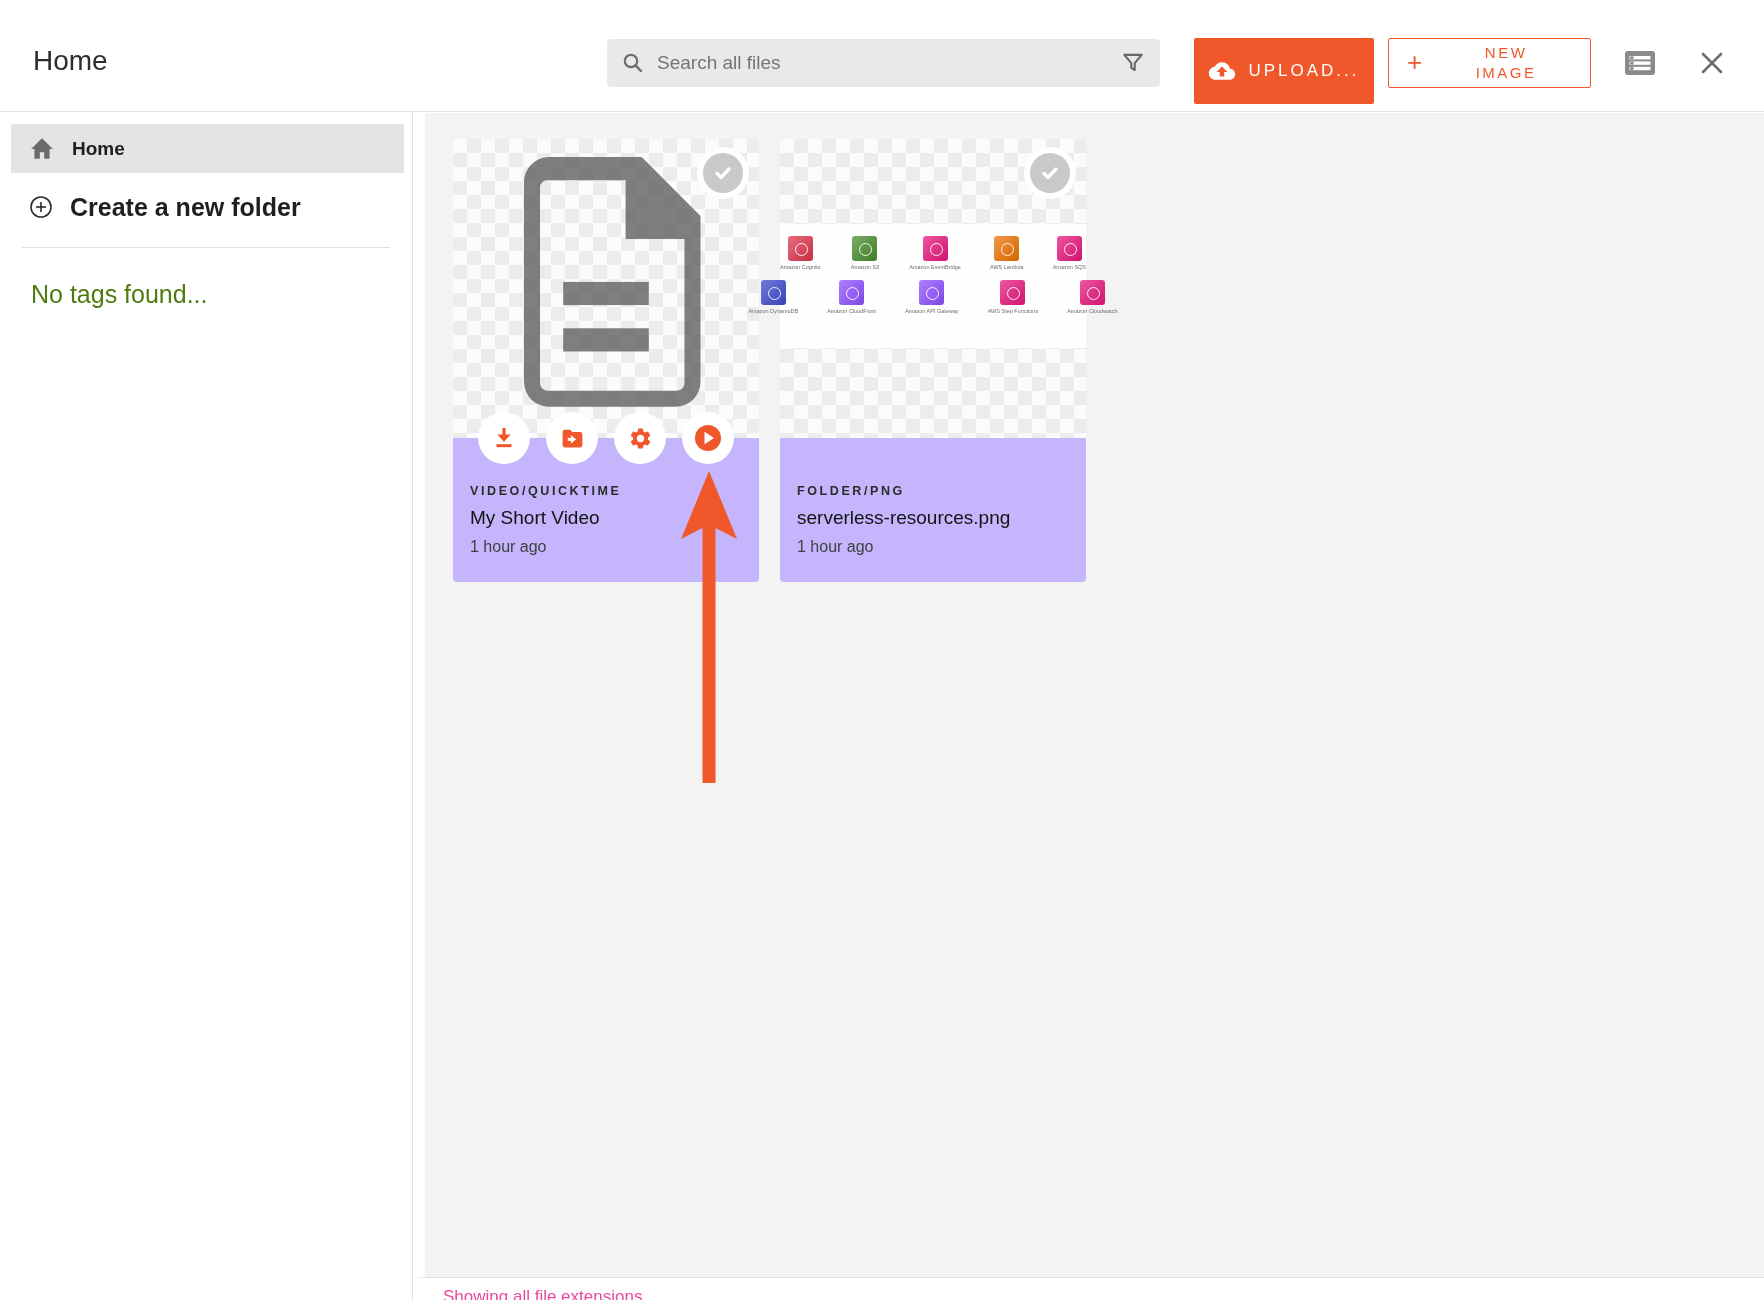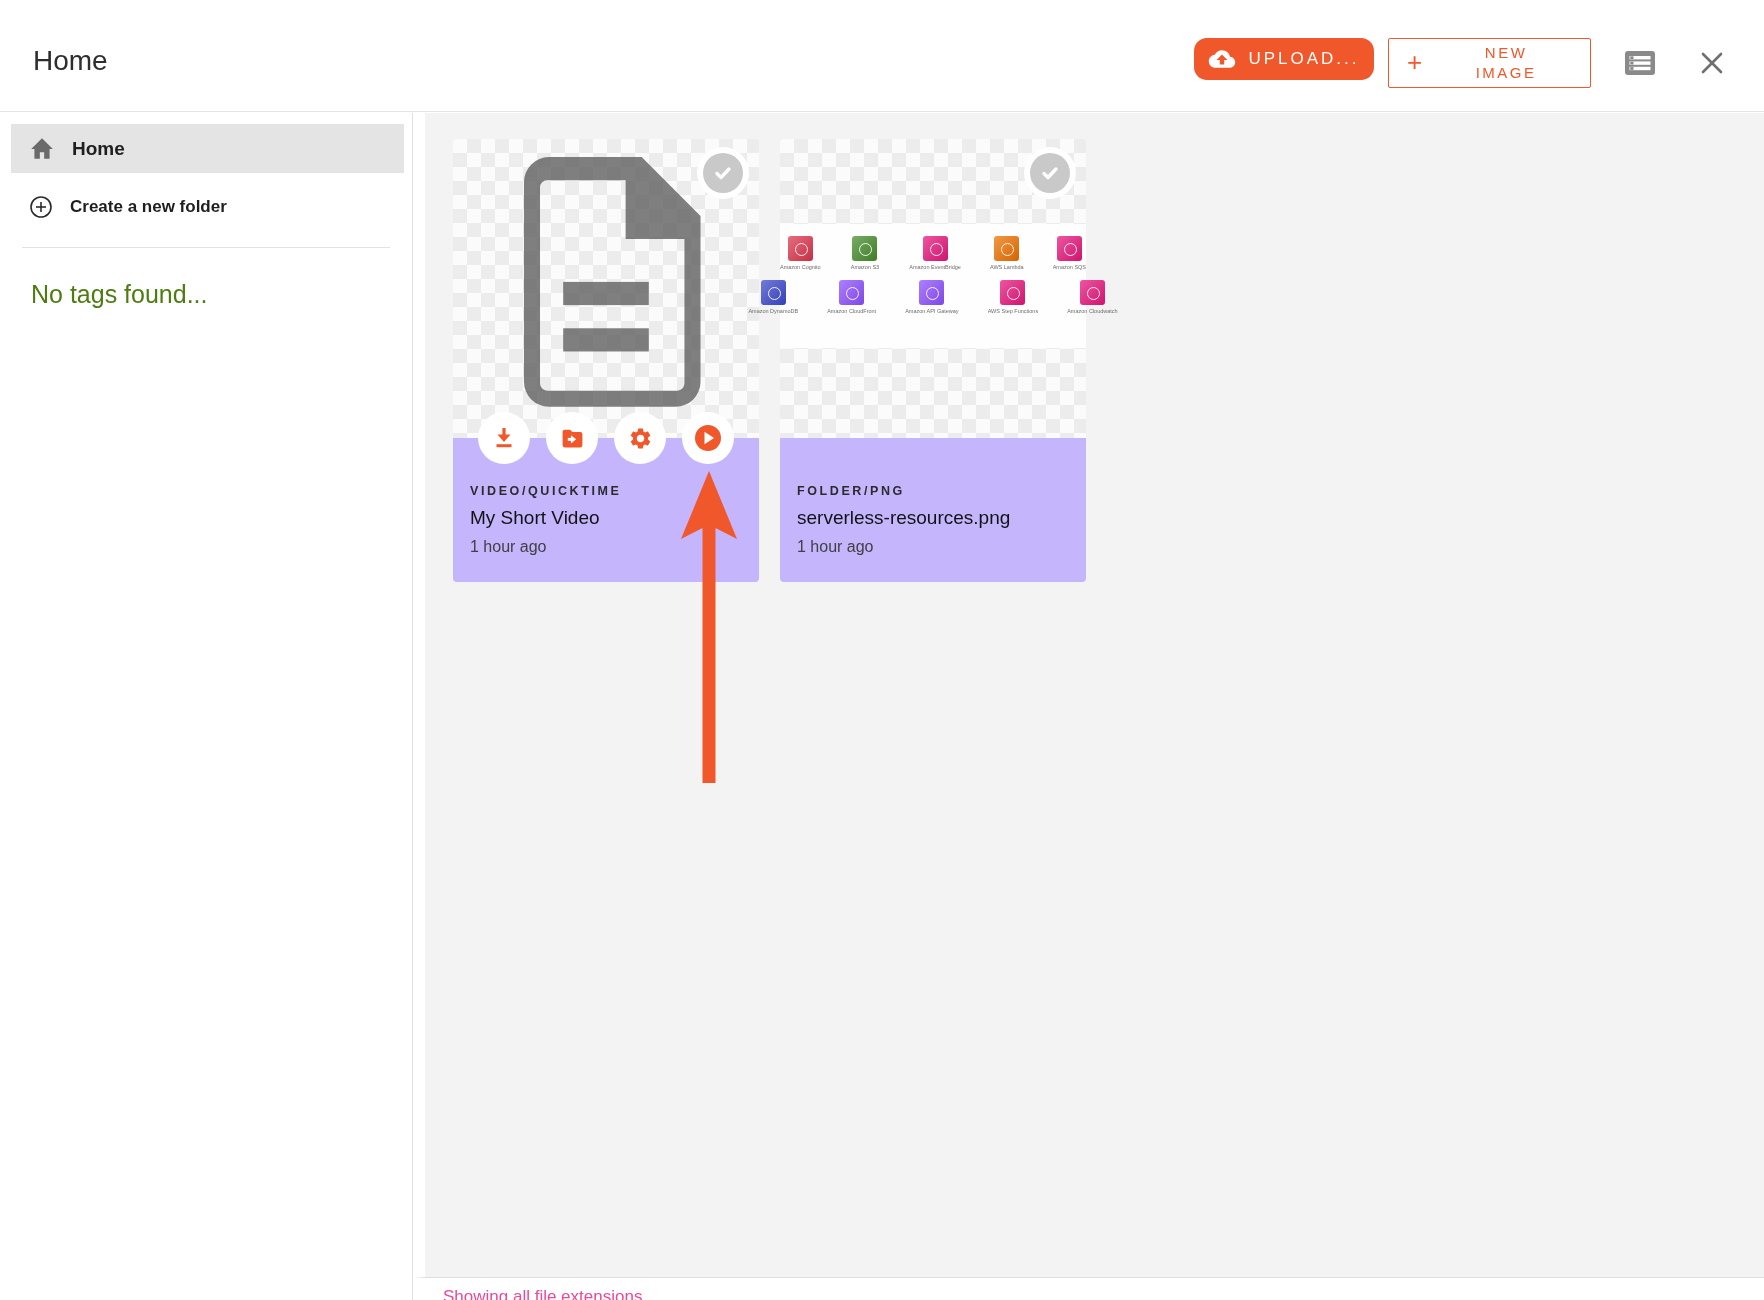--- a/index.html
+++ b/index.html
@@ -9,22 +9,22 @@
 
   
   .header { position:absolute; top:0; left:0; width:1764px; height:97px;
             background:#fff; border-bottom:1px solid #e4e4e4; z-index:5; }
   .page-title { position:absolute; left:33px; top:30px; font-size:28px; color:#2e2e2e; font-weight:400; }
   .searchbar { position:absolute; left:607px; top:24px; width:553px; height:48px;
                background:#e9e9e9; border-radius:4px; display:flex; align-items:center; padding:0 14px; }
   .searchbar input { flex:1; border:none; outline:none; background:transparent;
                      font-size:19px; color:#3c3c3c; font-family:inherit; }
   .searchbar input::placeholder { color:#757575; opacity:1; }
-  .btn-upload { position:absolute; left:1194px; top:23px; width:180px; height:42px;
-                background:#f0582b; color:#fff; border:none; border-radius:13px;
+  .btn-upload { position:absolute; left:1194px; top:23px; width:180px; height:66px;
+                background:#f0582b; color:#fff; border:none; border-radius:2px;
                 display:flex; align-items:center; justify-content:center; gap:12px;
                 font-size:17px; letter-spacing:3px; font-family:inherit; cursor:pointer; }
   .btn-newfolder { position:absolute; left:1388px; top:23px; width:203px; height:50px;
                    background:#fff; color:#f0582b; border:1px solid #f0582b; border-radius:2px;
                    display:flex; align-items:center; padding:0 10px 0 18px;
                    font-size:15px; letter-spacing:2.5px; line-height:1.35; font-family:inherit; cursor:pointer; }
   .btn-newfolder .plus { font-size:26px; font-weight:400; margin-right:10px; letter-spacing:0; }
   .btn-newfolder .nf-label { flex:1; text-align:center; white-space:pre-line; }
   .hdr-icon { position:absolute; top:28px; width:40px; height:40px; display:flex;
               align-items:center; justify-content:center; cursor:pointer; }
@@ -32,21 +32,21 @@
   .hdr-icon.close { left:1692px; }
 
   
   .sidebar { position:absolute; top:98px; left:0; width:413px; height:1202px;
              background:#fff; border-right:1px solid #e0e0e0; }
   .side-home { margin:11px 8px 0 11px; height:49px; background:#e4e4e4;
                display:flex; align-items:center; padding-left:18px; gap:17px; cursor:pointer; }
   .side-home .lbl { font-size:19px; font-weight:700; color:#1f1f1f; }
   .side-create { margin:8px 8px 0 11px; height:52px; display:flex; align-items:center;
                  padding-left:18px; gap:17px; cursor:pointer; }
-  .side-create .lbl { font-size:17px; font-weight:700; color:#1f1f1f; }
+  .side-create .lbl { font-size:25px; font-weight:700; color:#1f1f1f; }
   .side-divider { margin:14px 22px 0 22px; border:none; border-top:1px solid #e2e2e2; }
   .no-tags { margin:32px 0 0 31px; font-size:25px; color:#4d7c0f; }
 
   
   .main { position:absolute; top:98px; left:414px; width:1350px; height:1164px;
           background:#f4f3f3; border-left:11px solid #fff; }
   .grid { display:flex; gap:21px; padding:26px 0 0 28px; }
   .card { width:306px; border-radius:4px; overflow:visible; }
   .thumb { position:relative; width:306px; height:299px; border-radius:4px 4px 0 0;
            background-image:conic-gradient(#ececec 0 25%, #fbfbfb 0 50%, #ececec 0 75%, #fbfbfb 0);
@@ -93,20 +93,34 @@
   .anno-arrow { position:absolute; left:680px; top:456px; z-index:9; pointer-events:none; }
 </style>
 </head>
 <body>
 
 <div class="app">
 
   <div class="header">
     <div class="page-title">Home</div>
 
+    <div class="searchbar">
+      <span style="display:flex;margin-right:12px;">
+        <svg width="24" height="24" viewBox="0 0 24 24">
+            <circle cx="10" cy="10" r="6.2" fill="none" stroke="#6e6e6e" stroke-width="2.2"></circle>
+            <line x1="14.6" y1="14.6" x2="20" y2="20" stroke="#6e6e6e" stroke-width="2.4" stroke-linecap="round"></line>
+          </svg>
+      </span>
+      <input type="text" value="" placeholder="Search all files" style="">
+      <span style="display:flex;">
+        <svg width="26" height="26" viewBox="0 0 24 24">
+            <path d="M4 4.5h16l-6.4 7.6v6.4l-3.2-1.9v-4.5L4 4.5z" fill="none" stroke="#666" stroke-width="1.9" stroke-linejoin="round"></path>
+          </svg>
+      </span>
+    </div>
 
     <button class="btn-upload">
       <span style="display:flex;">
         <svg width="28" height="22" viewBox="0 0 24 20">
             <path d="M19.35 8.04C18.67 4.59 15.64 2 12 2 9.11 2 6.6 3.64 5.35 6.04 2.34 6.36 0 8.91 0 12c0 3.31 2.69 6 6 6h13c2.76 0 5-2.24 5-5 0-2.64-2.05-4.78-4.65-4.96zM14 11v4h-4v-4H7l5-5 5 5h-3z" fill="#fff"></path>
           </svg>
       </span>
       <span>UPLOAD...</span>
     </button>
 

